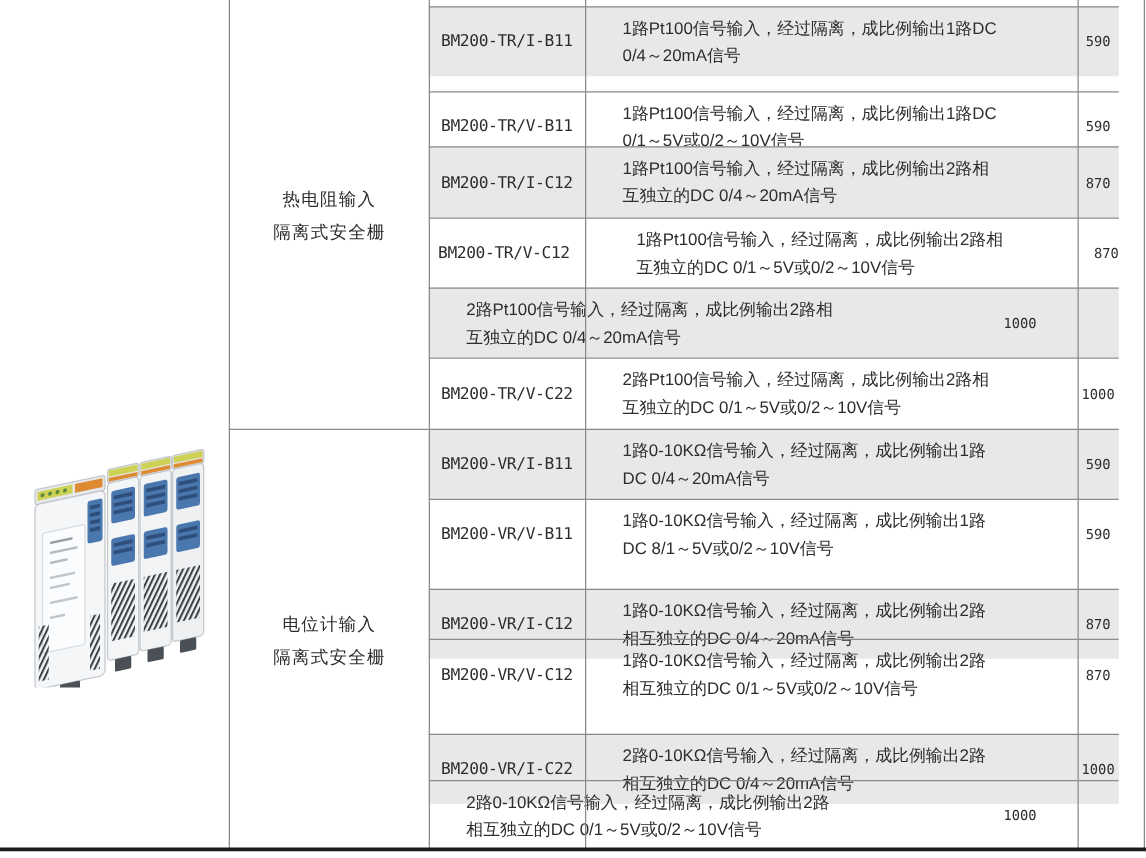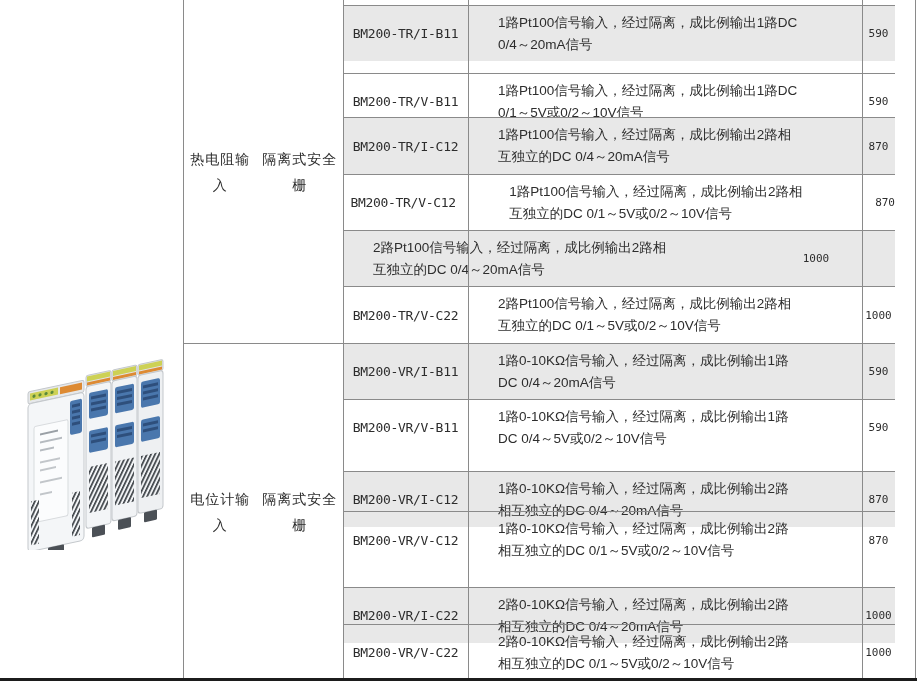--- a/index.html
+++ b/index.html
@@ -27,21 +27,21 @@
   .c-desc{
     width:394px;display:flex;flex-direction:column;justify-content:center;
     padding-left:30px;box-sizing:border-box;font-size:13.5px;line-height:22px;
   }
   .c-price{
     flex:1;display:flex;align-items:center;justify-content:center;
     font-family:"DejaVu Sans Mono","Liberation Mono",monospace;font-size:11px;
   }
   
   .cat{
-    position:absolute;left:184px;width:159px;display:flex;
+    position:absolute;left:184px;width:159px;display:flex;flex-direction:column;
     align-items:center;justify-content:center;font-size:14px;line-height:26px;
     letter-spacing:1px;text-align:center;
   }
   .img-cell{position:absolute;left:0;top:0;width:183px;height:680px;}
   .photo{position:absolute;left:22px;top:338px;}
   
   .vline{position:absolute;top:0;width:1px;height:680px;background:var(--line);}
   .hseg{position:absolute;height:1px;background:var(--line);}
   .bottom-rule{position:absolute;left:0;top:678px;width:917px;height:3px;background:var(--rule);}
 </style>
@@ -199,21 +199,21 @@
     <div class="c-desc">
       <div>1路0-10KΩ信号输入，经过隔离，成比例输出1路</div>
       <div>DC 0/4～20mA信号</div>
     </div>
     <div class="c-price">590</div>
   </div>
   <div class="trow" style="top:399px;height:56px;justify-content:space-between;">
     <div class="c-model">BM200-VR/V-B11</div>
     <div class="c-desc">
       <div>1路0-10KΩ信号输入，经过隔离，成比例输出1路</div>
-      <div>DC 0/4～5V或0/2～10V信号</div>
+      <div>DC 8/1～5V或0/2～10V信号</div>
     </div>
     <div class="c-price">590</div>
   </div>
   <div class="trow shade" style="top:471px;height:56px;">
     <div class="c-model">BM200-VR/I-C12</div>
     <div class="c-desc">
       <div>1路0-10KΩ信号输入，经过隔离，成比例输出2路</div>
       <div>相互独立的DC 0/4～20mA信号</div>
     </div>
     <div class="c-price">870</div>
@@ -228,21 +228,20 @@
   </div>
   <div class="trow shade" style="top:568px;height:56px;margin-top:19px;">
     <div class="c-model">BM200-VR/I-C22</div>
     <div class="c-desc">
       <div>2路0-10KΩ信号输入，经过隔离，成比例输出2路</div>
       <div>相互独立的DC 0/4～20mA信号</div>
     </div>
     <div class="c-price">1000</div>
   </div>
   <div class="trow" style="top:624px;height:56px;">
-    <div class="c-model">BM200-VR/V-C22</div>
     <div class="c-desc">
       <div>2路0-10KΩ信号输入，经过隔离，成比例输出2路</div>
       <div>相互独立的DC 0/1～5V或0/2～10V信号</div>
     </div>
     <div class="c-price">1000</div>
   </div>
 
   <div class="hseg" style="left:183px;top:343px;width:160px;"></div>
   <div class="vline" style="left:183px;"></div>
   <div class="vline" style="left:343px;"></div>

